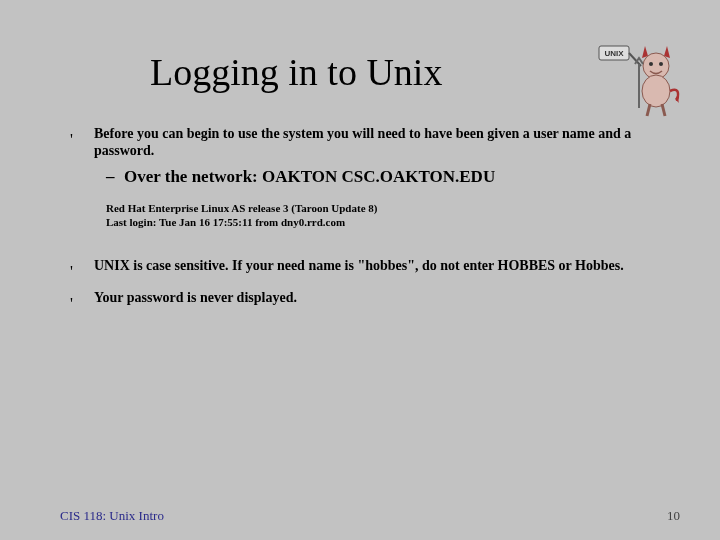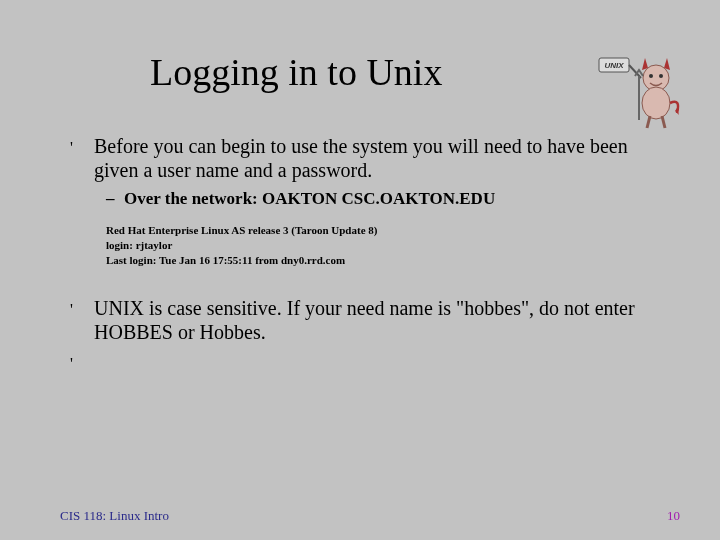--- a/index.html
+++ b/index.html
@@ -14,46 +14,45 @@
   .slide {
     width: 720px;
     height: 540px;
     position: relative;
     padding: 50px 60px 40px 60px;
   }
   .title {
     font-size: 38px;
     font-weight: normal;
     margin-left: 90px;
-    margin-bottom: 40px;
+    margin-bottom: 32px;
   }
   .mascot {
     position: absolute;
-    top: 48px;
+    top: 36px;
     right: 35px;
     width: 90px;
     height: 85px;
-    font-style: italic;
   }
   .content { padding-left: 10px; }
   .bullet-row {
     display: flex;
     align-items: flex-start;
     margin-bottom: 6px;
   }
   .bullet-mark {
     width: 24px;
     flex-shrink: 0;
     font-size: 16px;
     line-height: 24px;
     padding-top: 2px;
   }
   .bullet-text {
-    font-size: 20px;
-    font-weight: normal;
+    font-size: 14px;
+    font-weight: bold;
     line-height: 1.2;
   }
   .sub-row {
     display: flex;
     align-items: flex-start;
     margin-left: 36px;
     margin-top: 6px;
     margin-bottom: 6px;
   }
   .sub-dash {
@@ -82,21 +81,21 @@
   .footer {
     position: absolute;
     bottom: 16px;
     left: 60px;
     right: 40px;
     display: flex;
     justify-content: space-between;
     font-size: 13px;
   }
   .footer-left { color: #2a2a8a; }
-  .footer-right { color: #a21caf; }
+  .footer-right { color: #404040; }
 </style>
 </head>
 <body>
 
 <div class="slide">
 
   <div class="mascot">
     <svg viewBox="0 0 90 85">
 
       <rect x="4" y="10" width="30" height="14" rx="2" fill="#ddd" stroke="#555" stroke-width="1"></rect>
@@ -133,34 +132,34 @@
       <div class="bullet-text">Before you can begin to use the system you will need to have been given a user name and a password.</div>
     </div>
 
     <div class="sub-row">
       <div class="sub-dash">–</div>
       <div class="sub-text">Over the network: OAKTON CSC.OAKTON.EDU</div>
     </div>
 
     <div class="terminal">
       <div>Red Hat Enterprise Linux AS release 3 (Taroon Update 8)</div>
-      <div>login: rjtaylor</div>
       <div>Last login: Tue Jan 16 17:55:11 from dny0.rrd.com</div>
     </div>
 
     <div class="second-block">
       <div class="bullet-row">
         <div class="bullet-mark">'</div>
         <div class="bullet-text">UNIX is case sensitive. If your need name is "hobbes", do not enter HOBBES or Hobbes.</div>
       </div>
       <div class="bullet-row">
         <div class="bullet-mark">'</div>
+        <div class="bullet-text">Your password is never displayed.</div>
       </div>
     </div>
 
   </div>
 
   <div class="footer">
-    <span class="footer-left">CIS 118: Linux Intro</span>
+    <span class="footer-left">CIS 118: Unix Intro</span>
     <span class="footer-right">10</span>
   </div>
 
 </div>
 
 </body></html>

